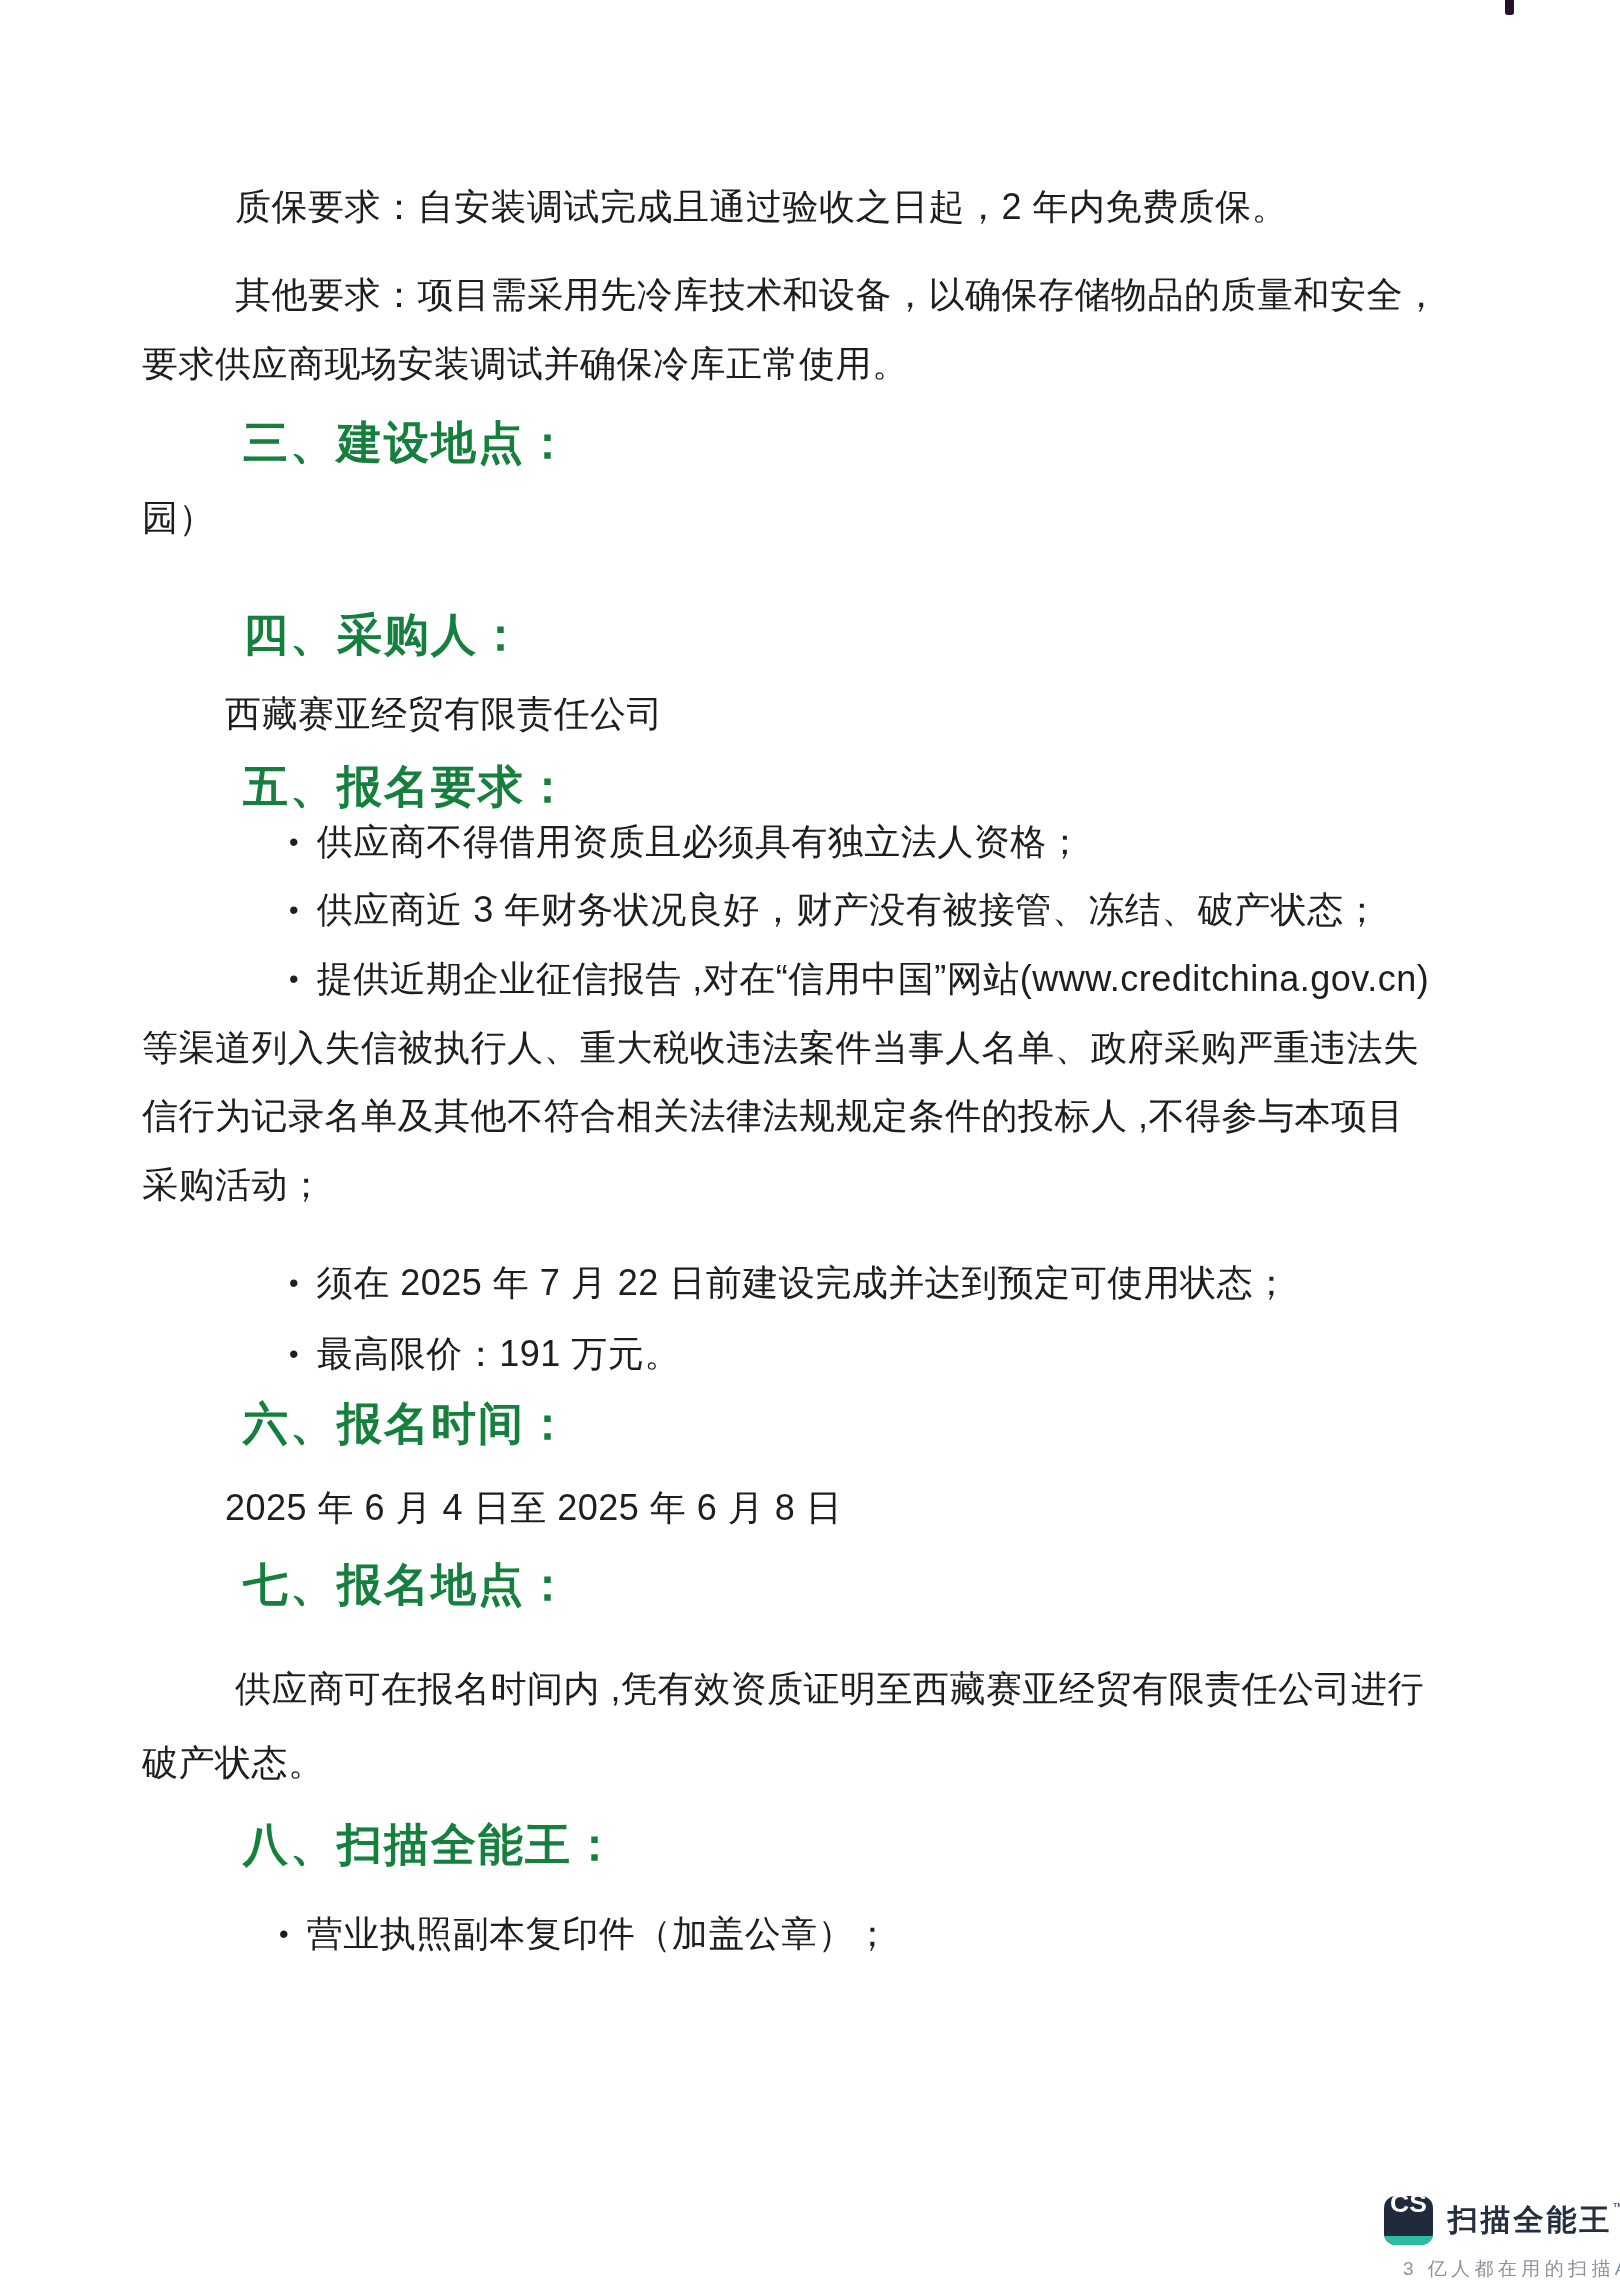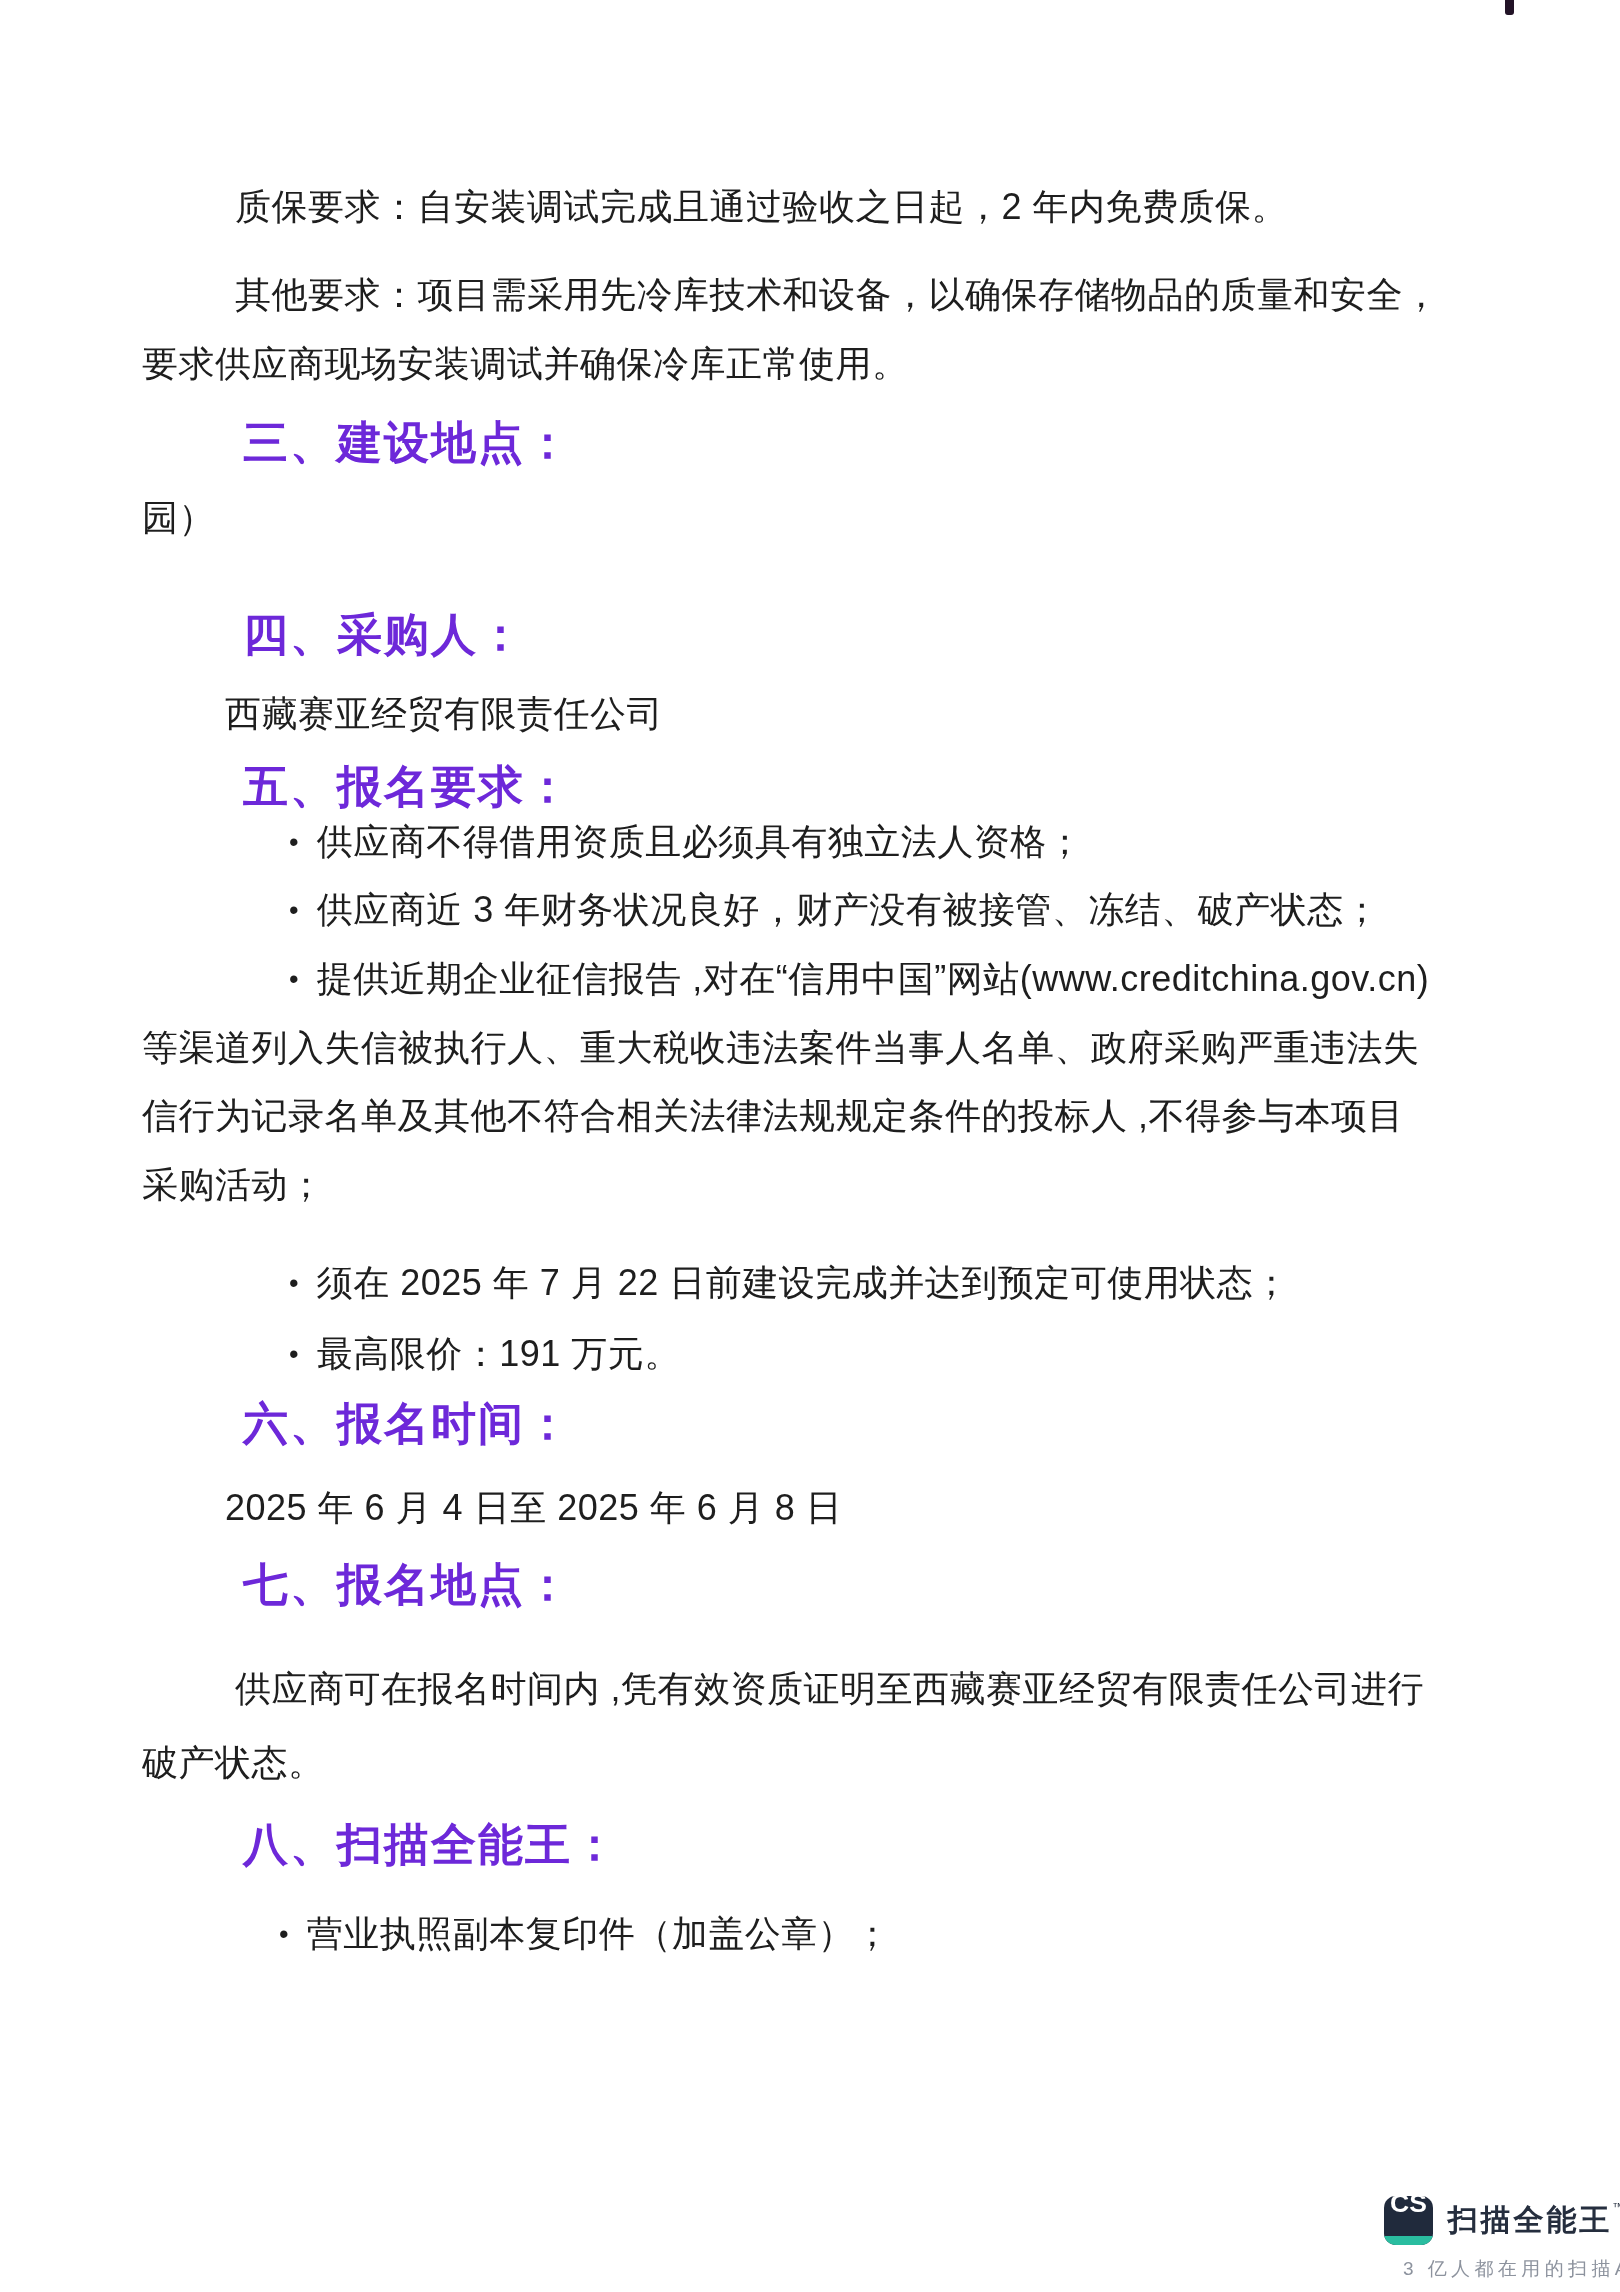--- a/index.html
+++ b/index.html
@@ -23,21 +23,21 @@
     letter-spacing:0.5px;
     color:#1e1e1e;
   }
   .ind-a{padding-left:93px;}   
   .ind-b{padding-left:83px;}   
   .heading{
     padding-left:101px;
     font-size:45px;
     line-height:57px;
     font-weight:700;
-    color:#6d28d9;
+    color:#15803d;
     letter-spacing:2px;
   }
   .bullet{
     padding-left:147px;
     display:flex;
     align-items:center;
   }
   .bullet .dot{
     font-size:27.4px;
     line-height:49px;

